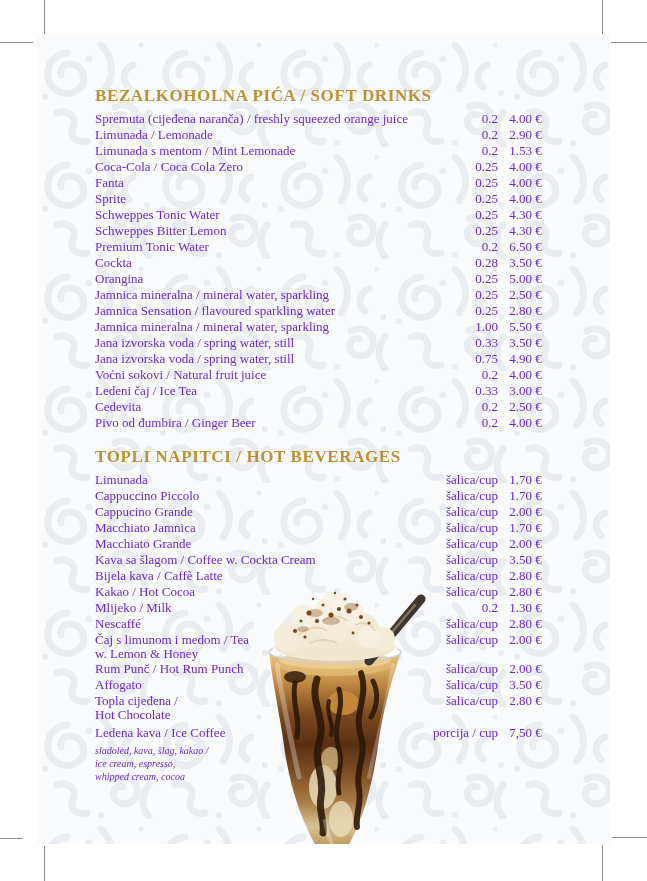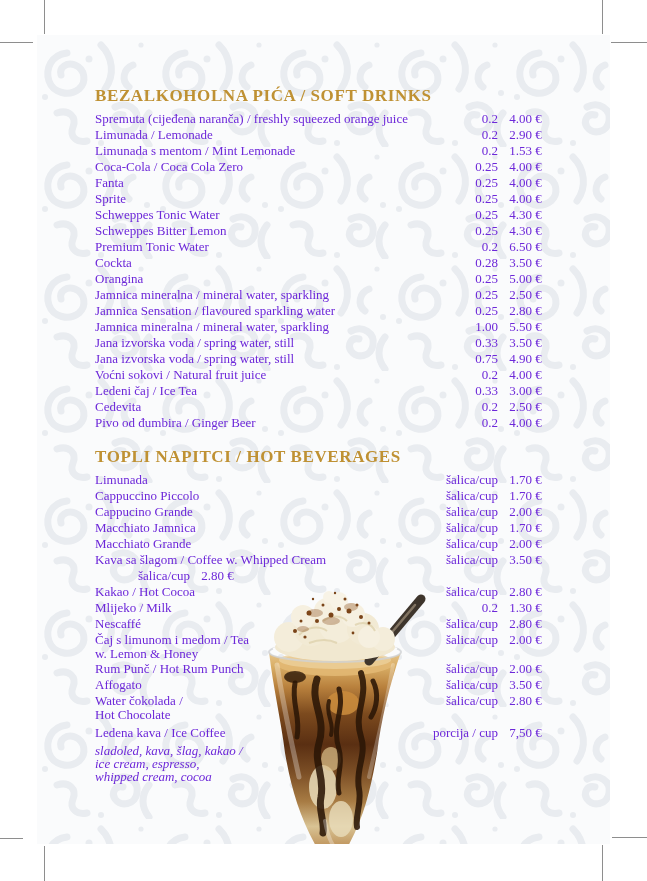--- a/index.html
+++ b/index.html
@@ -31,21 +31,21 @@
   }
   section.sec2{margin-top:16px;}
   .row{
     display:flex;align-items:flex-start;
     font-size:13px;line-height:16px;color:#6d28d9;
   }
   .nm{width:308px;flex:none;white-space:nowrap;}
   .row.two-line .nm{line-height:14px;padding-top:1px;}
   .row.two-line .nm .l{display:block;}
   .row.has-desc{margin-top:3px;}
-  .desc{font-size:13px;line-height:13px;font-style:italic;margin-top:3px;}
+  .desc{font-size:10px;line-height:13px;font-style:italic;margin-top:3px;}
   .qty{width:95px;flex:none;text-align:right;}
   .price{width:55px;flex:none;text-align:center;}
 </style>
 </head>
 <body>
 
 <div class="sheet">
 
   <div class="crop tl-v"></div>
   <div class="crop tl-h"></div>
@@ -305,25 +305,26 @@
               <div class="nm"><span class="l">Macchiato Jamnica</span></div>
               <span class="qty">šalica/cup</span>
               <span class="price">1.70 €</span>
             </div>
             <div class="row">
               <div class="nm"><span class="l">Macchiato Grande</span></div>
               <span class="qty">šalica/cup</span>
               <span class="price">2.00 €</span>
             </div>
             <div class="row">
-              <div class="nm"><span class="l">Kava sa šlagom / Coffee w. Whipped Cream</span></div>
+              <div class="nm"><span class="l">Kava sa šlagom / Coffee w. Cockta Cream</span></div>
               <span class="qty">šalica/cup</span>
               <span class="price">3.50 €</span>
             </div>
             <div class="row">
+              <div class="nm"><span class="l">Bijela kava / Caffè Latte</span></div>
               <span class="qty">šalica/cup</span>
               <span class="price">2.80 €</span>
             </div>
             <div class="row">
               <div class="nm"><span class="l">Kakao / Hot Cocoa</span></div>
               <span class="qty">šalica/cup</span>
               <span class="price">2.80 €</span>
             </div>
             <div class="row">
               <div class="nm"><span class="l">Mlijeko / Milk</span></div>
@@ -348,21 +349,21 @@
               <span class="qty">šalica/cup</span>
               <span class="price">2.00 €</span>
             </div>
             <div class="row">
               <div class="nm"><span class="l">Affogato</span></div>
               <span class="qty">šalica/cup</span>
               <span class="price">3.50 €</span>
             </div>
             <div class="row two-line">
               <div class="nm">
-                <span class="l">Water čokolada /</span>
+                <span class="l">Topla cijeđena /</span>
                 <span class="l">Hot Chocolate</span>
               </div>
               <span class="qty">šalica/cup</span>
               <span class="price">2.80 €</span>
             </div>
             <div class="row has-desc">
               <div class="nm"><span class="l">Ledena kava / Ice Coffee</span><div class="desc">
                   <div>sladoled, kava, šlag, kakao /</div>
                   <div>ice cream, espresso,</div>
                   <div>whipped cream, cocoa</div>

